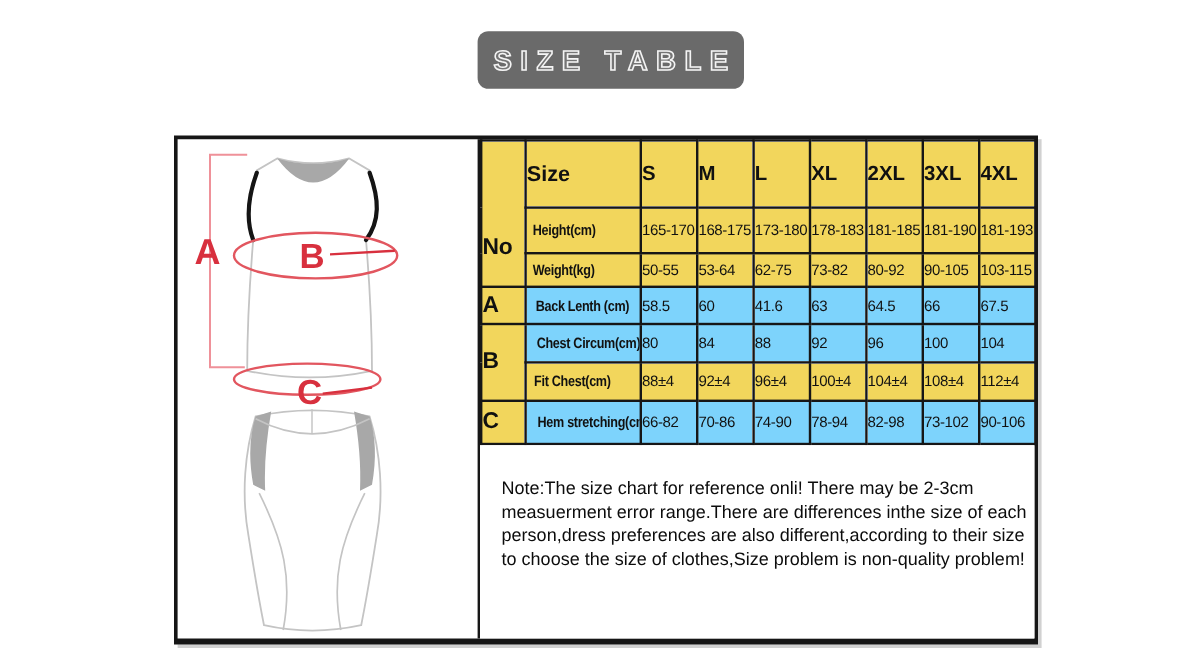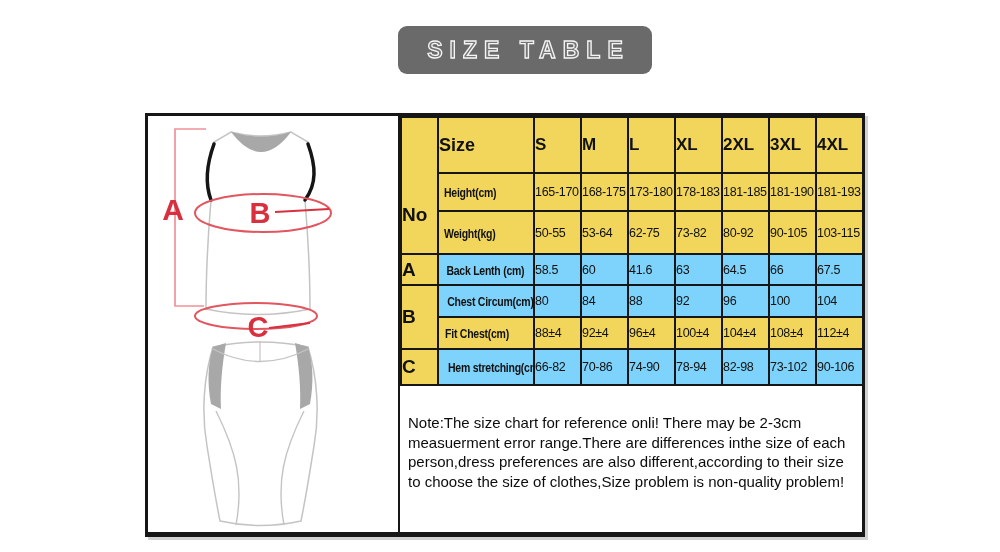--- a/index.html
+++ b/index.html
@@ -3,46 +3,46 @@
 <meta charset="utf-8">
 <style>
   :root{
     --yellow:#F2D65C; --line:#161616; --red:#D8303E; --salmon:#E2565F;
     --pink:#EF9199; --banner_gray:#6A6A6A; --collar_gray:#A8A8A8; --sketch:#C4C4C4;
   }
   *{margin:0;padding:0;box-sizing:content-box;}
   html,body{background:#fff;}
   body{width:1000px;height:552px;position:relative;font-family:"Liberation Sans",sans-serif;overflow:hidden;}
 
-  .banner{position:absolute;left:398px;top:26px;width:254px;height:48px;background:var(--banner_gray);
+  .banner{position:absolute;left:398px;top:26px;width:222px;height:48px;background:var(--banner_gray);
     border-radius:9px;display:flex;align-items:center;justify-content:center;}
   .banner span{font-size:23px;font-weight:bold;letter-spacing:7px;color:#757575;
     -webkit-text-stroke:1.3px #f5f5f5;padding-left:7px;}
 
   .box{position:absolute;left:145px;top:113px;width:714px;height:416px;
     border:3px solid var(--line);border-bottom-width:5px;display:flex;
     box-shadow:3px 3px 0 rgba(0,0,0,0.18);background:#fff;}
   .left{width:250px;border-right:2px solid var(--line);}
   .left svg{display:block;}
   .right{flex:1;display:flex;flex-direction:column;min-width:0;}
 
   table{border-collapse:collapse;table-layout:fixed;width:100%;}
   td,th{border:2px solid var(--line);text-align:left;vertical-align:middle;overflow:hidden;padding:0;color:#111;}
   .yellow{background:var(--yellow);}
   .white{background:#7dd3fc;}
-  .r0{height:56px}.r1{height:38px}.r2{height:43px}.r3{height:31px}.r4{height:32px}.r5{height:32px}.r6{height:36px}
+  .r0{height:56px}.r1{height:38px}.r2{height:28px}.r3{height:31px}.r4{height:32px}.r5{height:32px}.r6{height:36px}
   th.size-head{font-size:18px;font-weight:bold;}
   th.size-col{font-size:17px;font-weight:bold;}
   td.group{font-size:19px;font-weight:bold;}
   th.no-cell{font-size:19px;font-weight:bold;vertical-align:middle;padding-top:58px;}
   .lbl{display:inline-block;white-space:nowrap;transform:scaleX(0.84);transform-origin:center;
     font-size:12.5px;font-weight:bold;letter-spacing:-0.3px;}
   td.val{font-size:12.5px;letter-spacing:-0.3px;}
 
-  .note{flex:1;background:#fff;padding:27px 6px 0 8px;font-size:15px;line-height:19.5px;color:#0c0c0c;}
+  .note{flex:1;background:#fff;padding:27px 6px 0 18px;font-size:15px;line-height:19.5px;color:#0c0c0c;}
 
   svg text.mark{font-family:"Liberation Sans",sans-serif;font-weight:bold;fill:var(--red);}
 </style>
 </head>
 <body>
 
 <div class="banner">
   <span>SIZE TABLE</span>
 </div>
 

